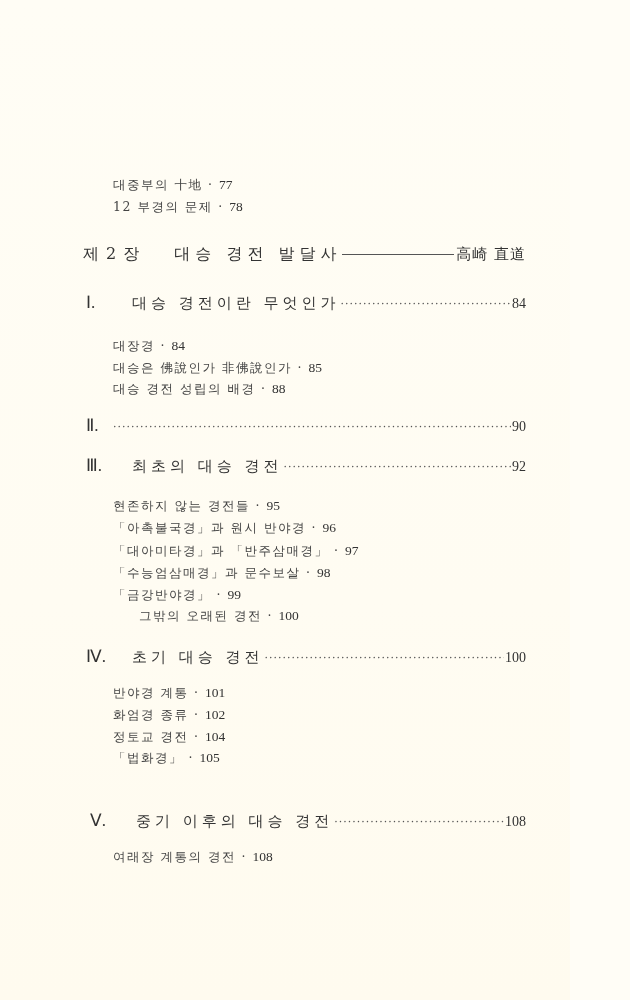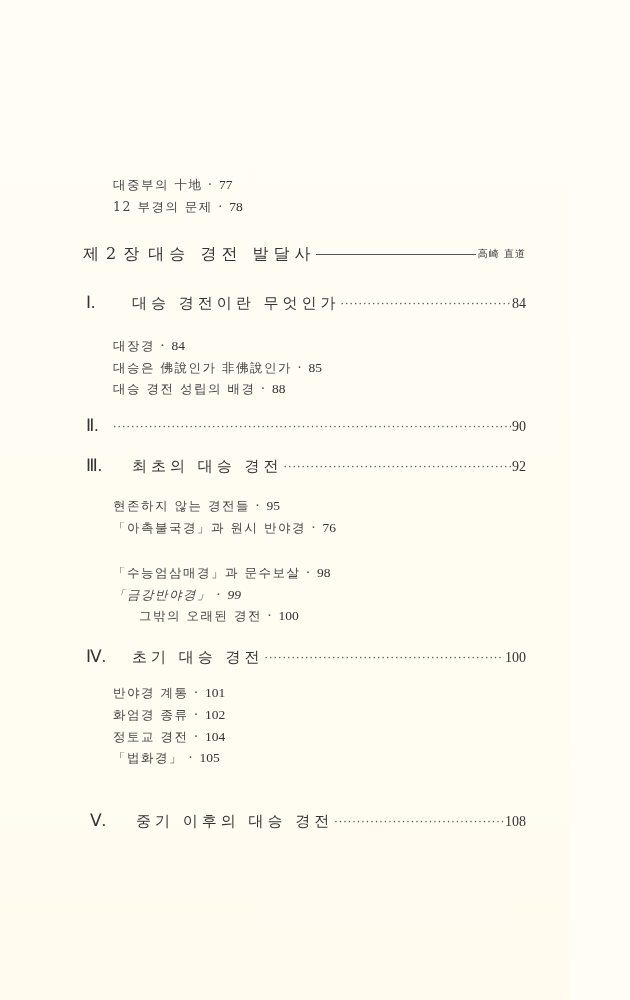--- a/index.html
+++ b/index.html
@@ -45,31 +45,31 @@
     display: flex;
     align-items: center;
     font-size: 16px;
     color: #333;
     white-space: nowrap;
   }
   .chapter .ch-num {
     letter-spacing: 1px;
   }
   .chapter .ch-title {
-    margin-left: 8px;
+    margin-left: 34px;
     letter-spacing: 5px;
   }
   .chapter .rule {
     flex: 1;
     height: 0;
     border-top: 1px solid #555;
     margin: 0 2px 0 0;
   }
   .chapter .author {
-    font-size: 10px;
+    font-size: 15px;
     letter-spacing: 1px;
     color: #333;
   }
   .section {
     position: absolute;
     left: 86px;
     width: 440px;
     height: 22px;
     display: flex;
     align-items: baseline;
@@ -162,28 +162,33 @@
     <span class="page-no">92</span>
   </div>
   <div class="sub" style="top:498px;">
     <span>현존하지 않는 경전들</span>
     <span>·</span>
     <span class="num">95</span>
   </div>
   <div class="sub" style="top:520px;">
     <span>「아촉불국경」과 원시 반야경</span>
     <span>·</span>
-    <span class="num">76</span>
+    <span class="num">96</span>
+  </div>
+  <div class="sub" style="top:543px;">
+    <span>「대아미타경」과 「반주삼매경」</span>
+    <span>·</span>
+    <span class="num">97</span>
   </div>
   <div class="sub" style="top:565px;">
     <span>「수능엄삼매경」과 문수보살</span>
     <span>·</span>
     <span class="num">98</span>
   </div>
-  <div class="sub" style="top:587px;font-style:italic;">
+  <div class="sub" style="top:587px;">
     <span>「금강반야경」</span>
     <span>·</span>
     <span class="num">99</span>
   </div>
   <div class="sub" style="top:608px;margin-left:26px;">
     <span>그밖의 오래된 경전</span>
     <span>·</span>
     <span class="num">100</span>
   </div>
 
@@ -213,14 +218,19 @@
     <span>·</span>
     <span class="num">105</span>
   </div>
 
   <div class="section" style="top:810px; left:90px; width:436px;">
     <span class="roman">Ⅴ.</span>
     <span class="title">중기 이후의 대승 경전</span>
     <span class="leader"></span>
     <span class="page-no">108</span>
   </div>
+  <div class="sub" style="top:849px;">
+    <span>여래장 계통의 경전</span>
+    <span>·</span>
+    <span class="num">108</span>
+  </div>
 
 </div>
 
 </body></html>

